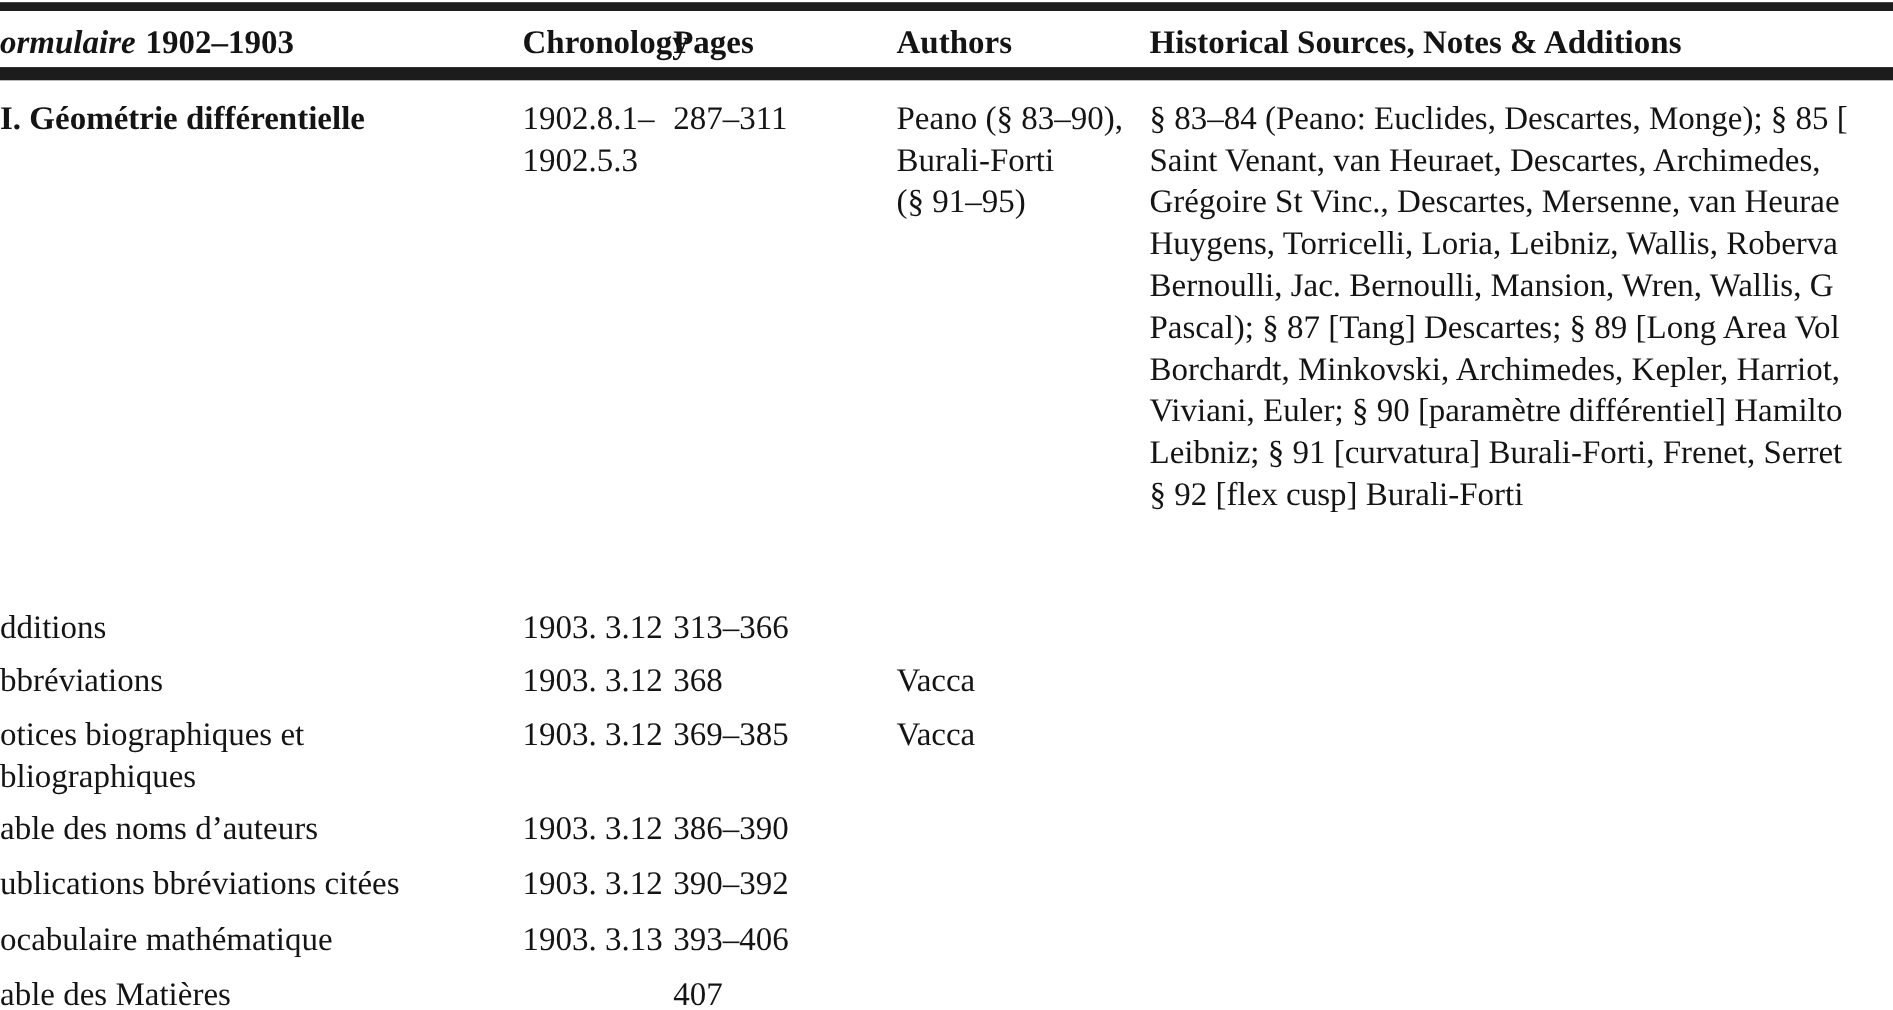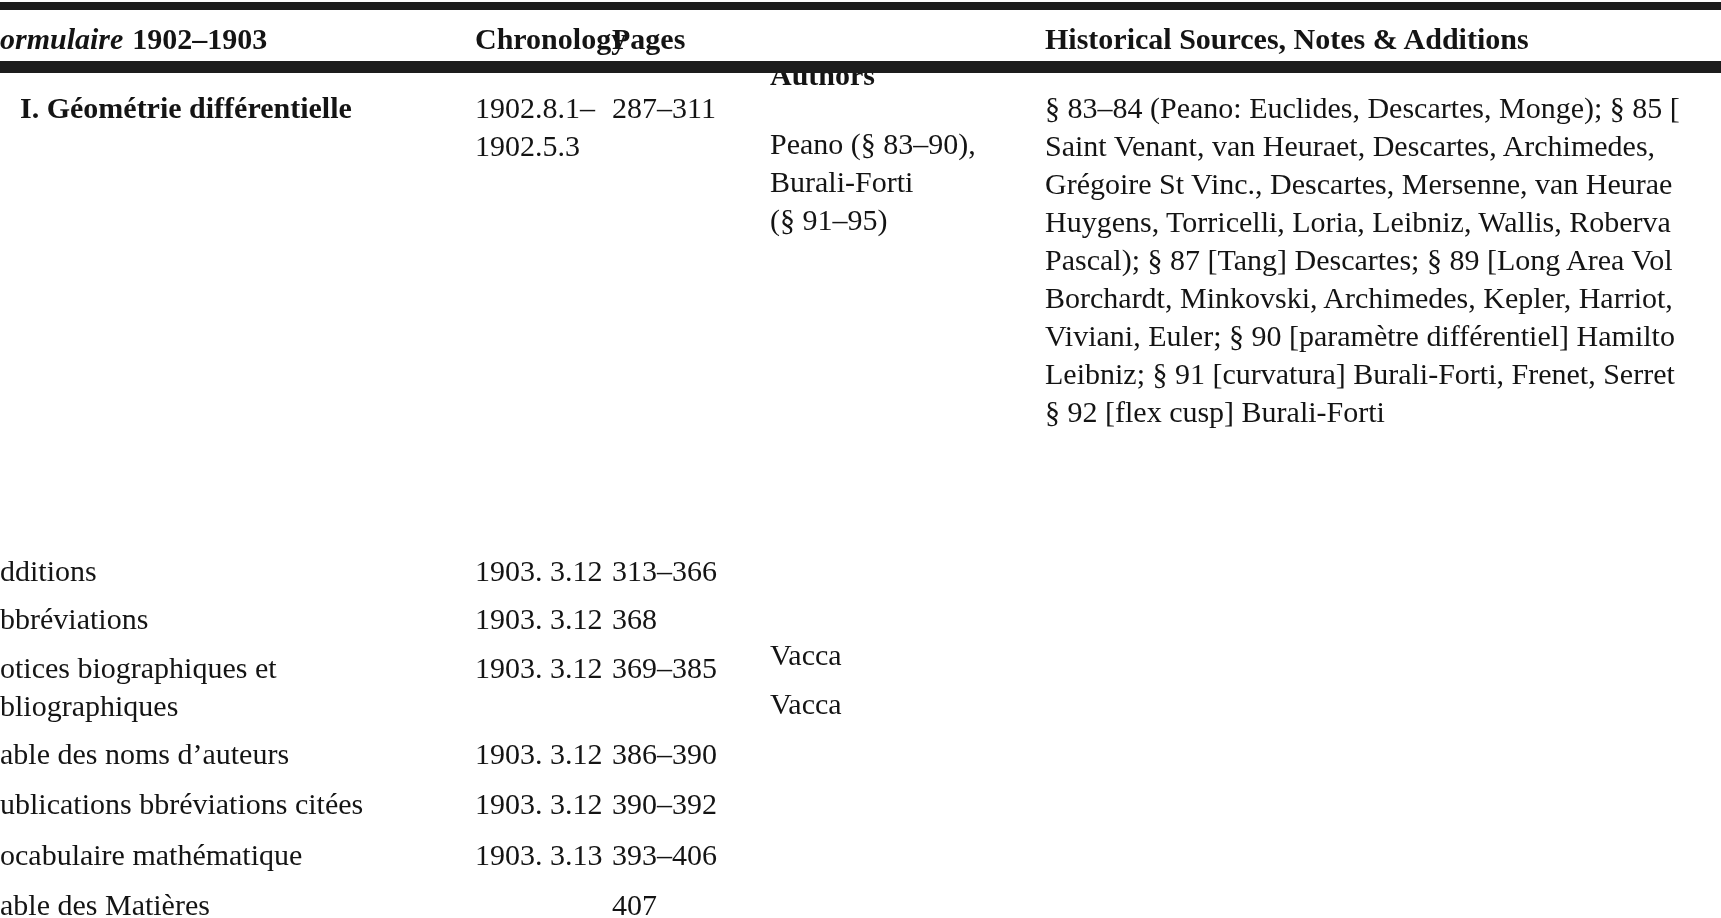--- a/index.html
+++ b/index.html
@@ -10,29 +10,29 @@
     font-family: "Liberation Serif", "DejaVu Serif", serif;
     color: #141414;
   }
   .rule { position: absolute; left: 0; width: 1721px; background: #1c1c1c; }
   .rule-top { top: 2px; height: 8px; }
   .rule-mid { top: 61px; height: 12px; }
   .cell { position: absolute; top: 0; white-space: nowrap; font-size: 30px; line-height: 38px; }
   .c1 { left: 0; }
   .c2 { left: 475px; }
   .c3 { left: 612px; }
-  .c4 { left: 770px; margin-top: 36px; }
+  .c4 { left: 815px; }
   .c5 { left: 1045px; }
   .hdr { font-weight: bold; }
   .hdr-row { position: absolute; left: 0; top: 20px; width: 1710px; height: 40px; }
   .hdr-title-italic { font-style: italic; font-weight: bold; }
   .hdr-title-year { font-weight: bold; margin-left: 9px; }
   .row { position: absolute; left: 0; width: 1721px; }
   .row-main { top: 89px; }
-  .row-main .c1 { font-weight: bold; padding-left: 20px; }
+  .row-main .c1 { font-weight: bold; }
   .r1 { top: 552px; } .r2 { top: 600px; } .r3 { top: 649px; }
   .r4 { top: 735px; } .r5 { top: 785px; } .r6 { top: 836px; } .r7 { top: 886px; }
   .line { white-space: nowrap; }
 </style>
 </head>
 <body>
 
 <div class="rule rule-top"></div>
 
 <div class="hdr-row">
@@ -55,20 +55,21 @@
   <div class="cell c4">
     <div class="line">Peano (§ 83–90),</div>
     <div class="line">Burali-Forti</div>
     <div class="line">(§ 91–95)</div>
   </div>
   <div class="cell c5">
     <div class="line">§ 83–84 (Peano: Euclides, Descartes, Monge); § 85 [</div>
     <div class="line">Saint Venant, van Heuraet, Descartes, Archimedes,</div>
     <div class="line">Grégoire St Vinc., Descartes, Mersenne, van Heurae</div>
     <div class="line">Huygens, Torricelli, Loria, Leibniz, Wallis, Roberva</div>
+    <div class="line">Bernoulli, Jac. Bernoulli, Mansion, Wren, Wallis, G</div>
     <div class="line">Pascal); § 87 [Tang] Descartes; § 89 [Long Area Vol</div>
     <div class="line">Borchardt, Minkovski, Archimedes, Kepler, Harriot,</div>
     <div class="line">Viviani, Euler; § 90 [paramètre différentiel] Hamilto</div>
     <div class="line">Leibniz; § 91 [curvatura] Burali-Forti, Frenet, Serret</div>
     <div class="line">§ 92 [flex cusp] Burali-Forti</div>
   </div>
 </div>
 
 <div class="row r1">
   <div class="cell c1">dditions</div>

